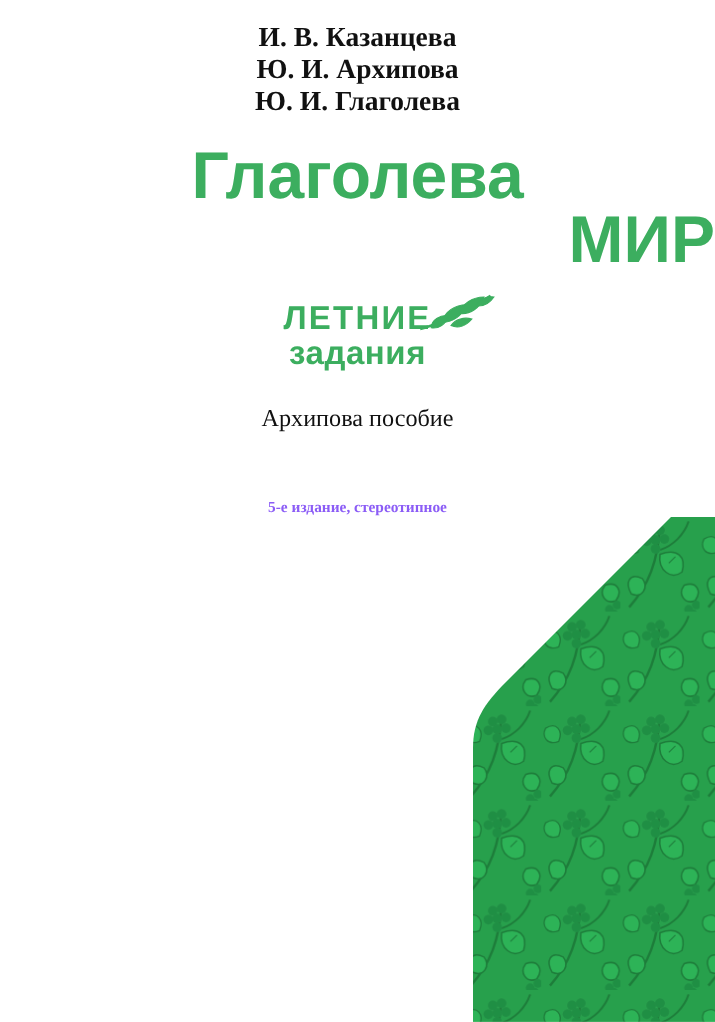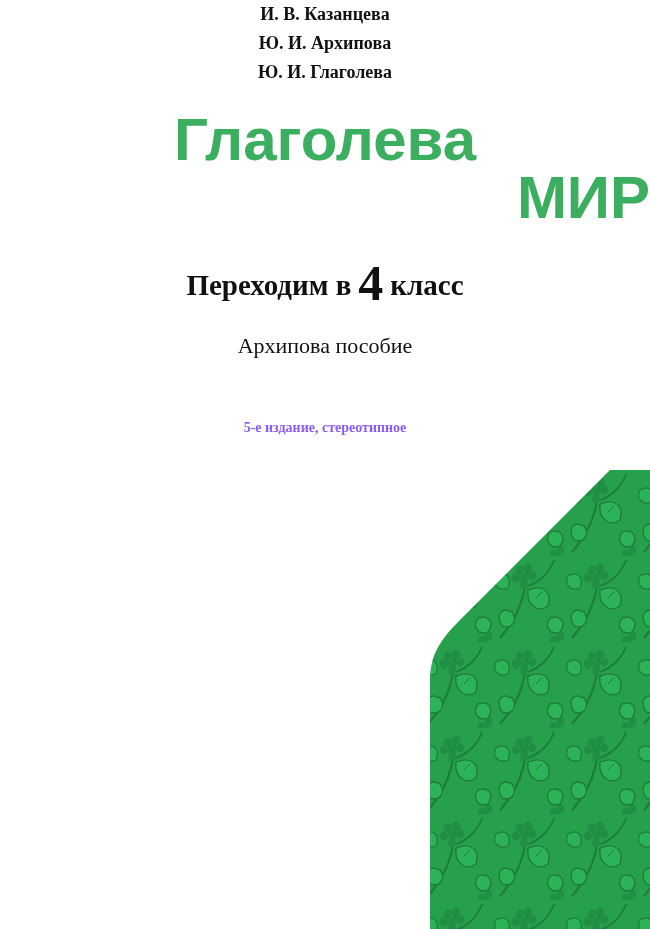--- a/index.html
+++ b/index.html
@@ -40,23 +40,24 @@
   .series {
     margin-top: 52px;
     font-family: "Liberation Sans", sans-serif;
     font-weight: bold;
     font-size: 27px;
     letter-spacing: 2.0px;
     color: #2e9b4f;
   }
 
   .authors {
-    font-family: "Liberation Serif", serif;
-    font-weight: bold;
-    font-size: 18px;
+    margin-top: 20px;
+    font-family: "Liberation Serif", serif;
+    font-weight: bold;
+    font-size: 25px;
     line-height: 29px;
     color: #111111;
   }
 
   .title {
     margin-top: 24px;
     font-family: "Liberation Sans", sans-serif;
     font-weight: bold;
     font-size: 60px;
     line-height: 58px;
@@ -192,25 +193,38 @@
       <div>И. В. Казанцева</div>
       <div>Ю. И. Архипова</div>
       <div>Ю. И. Глаголева</div>
     </div>
 
     <div class="title">
       <span class="line1">Глаголева</span>
       <span class="line2">МИР</span>
     </div>
 
-
-    <div class="grade-line">
-      <span>Переходим в</span><span class="num">4</span><span>класс</span>
+    <div class="subtitle-wrap">
+      <span class="subtitle-1">ЛЕТНИЕ</span>
+      <span class="subtitle-2">задания</span>
+      <span class="sprig">
+        <svg width="70" height="44" viewBox="0 0 70 44" xmlns="http://www.w3.org/2000/svg">
+          <g stroke="#3cae5f" fill="#3cae5f">
+            <path d="M2 34 C 20 30, 42 18, 66 4" stroke-width="2.4" fill="none"></path>
+            <path d="M22 28 C 24 18, 34 12, 44 12 C 40 22, 32 28, 22 28 Z"></path>
+            <path d="M38 20 C 40 11, 50 5, 60 5 C 56 15, 48 21, 38 20 Z"></path>
+            <path d="M12 33 C 12 26, 20 21, 28 22 C 25 30, 19 34, 12 33 Z"></path>
+            <path d="M30 31 C 34 25, 42 23, 49 25 C 44 31, 37 34, 30 31 Z"></path>
+            <path d="M52 13 C 56 7, 63 4, 69 5 C 65 11, 59 14, 52 13 Z"></path>
+          </g>
+        </svg>
+      </span>
     </div>
 
+
     <div class="manual">Архипова пособие</div>
 
     <div class="edition">5-е издание, стереотипное</div>
 
   </div>
 
 
 </div>
 
 </body></html>

